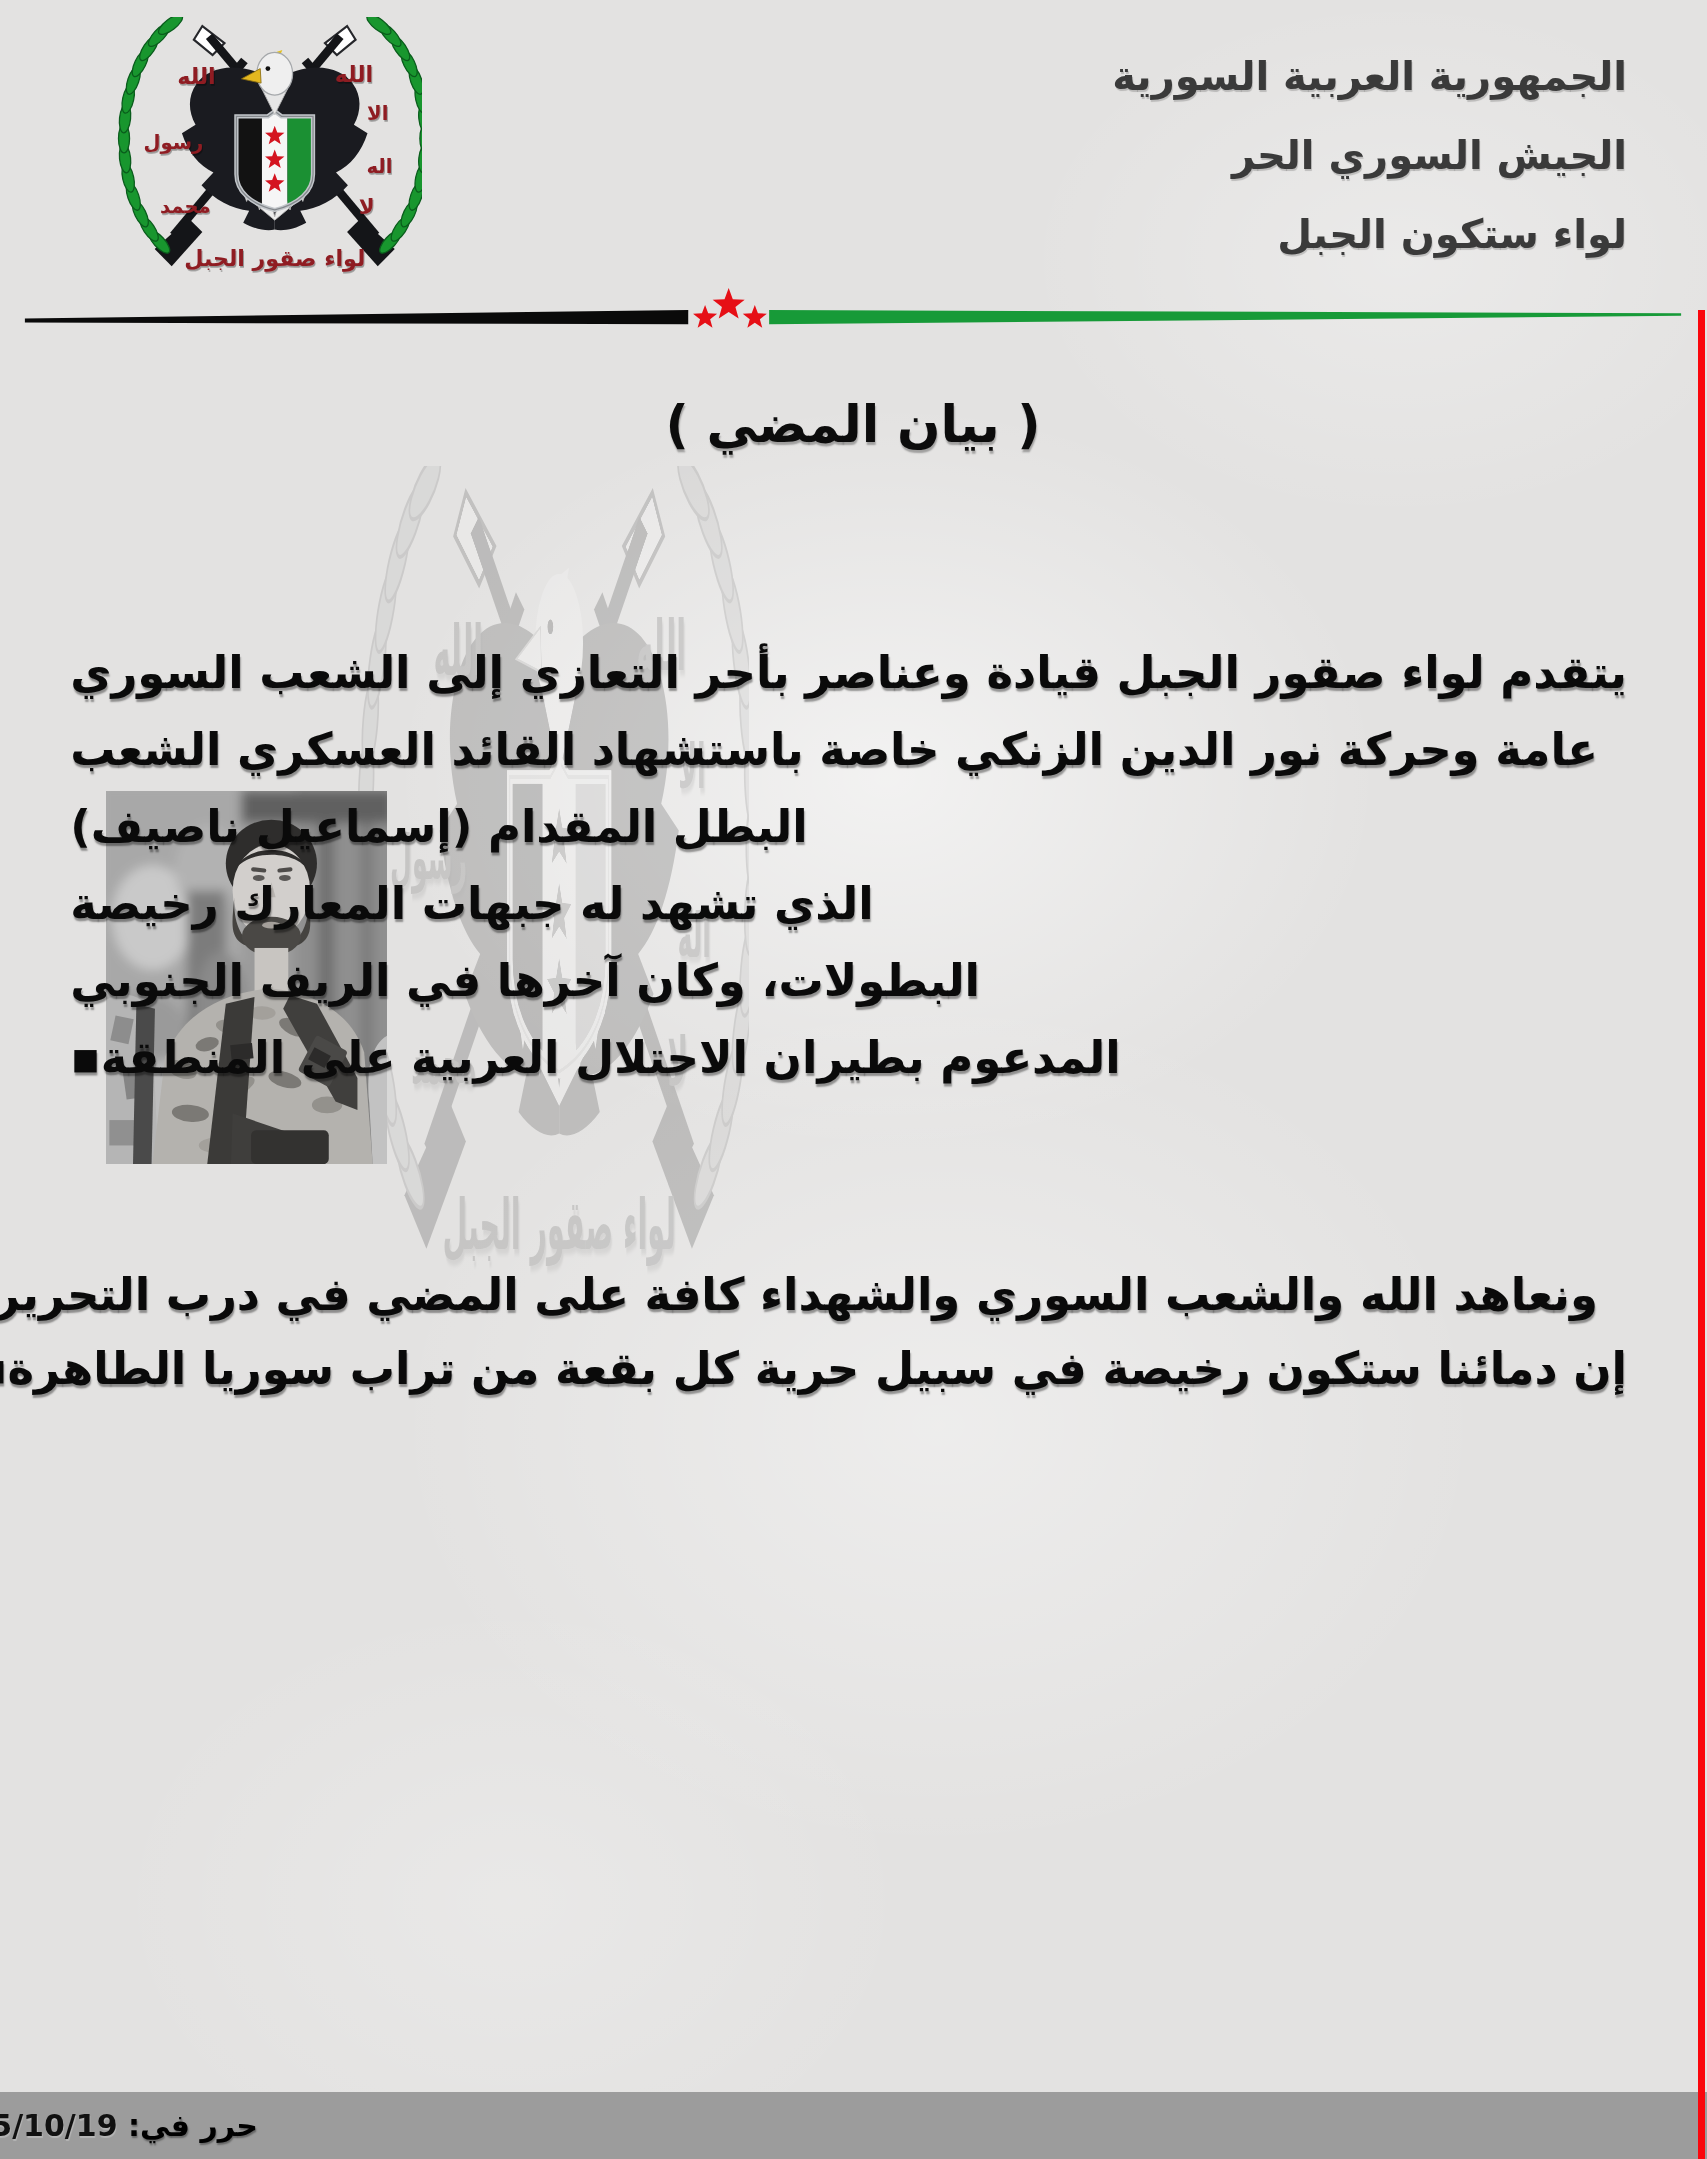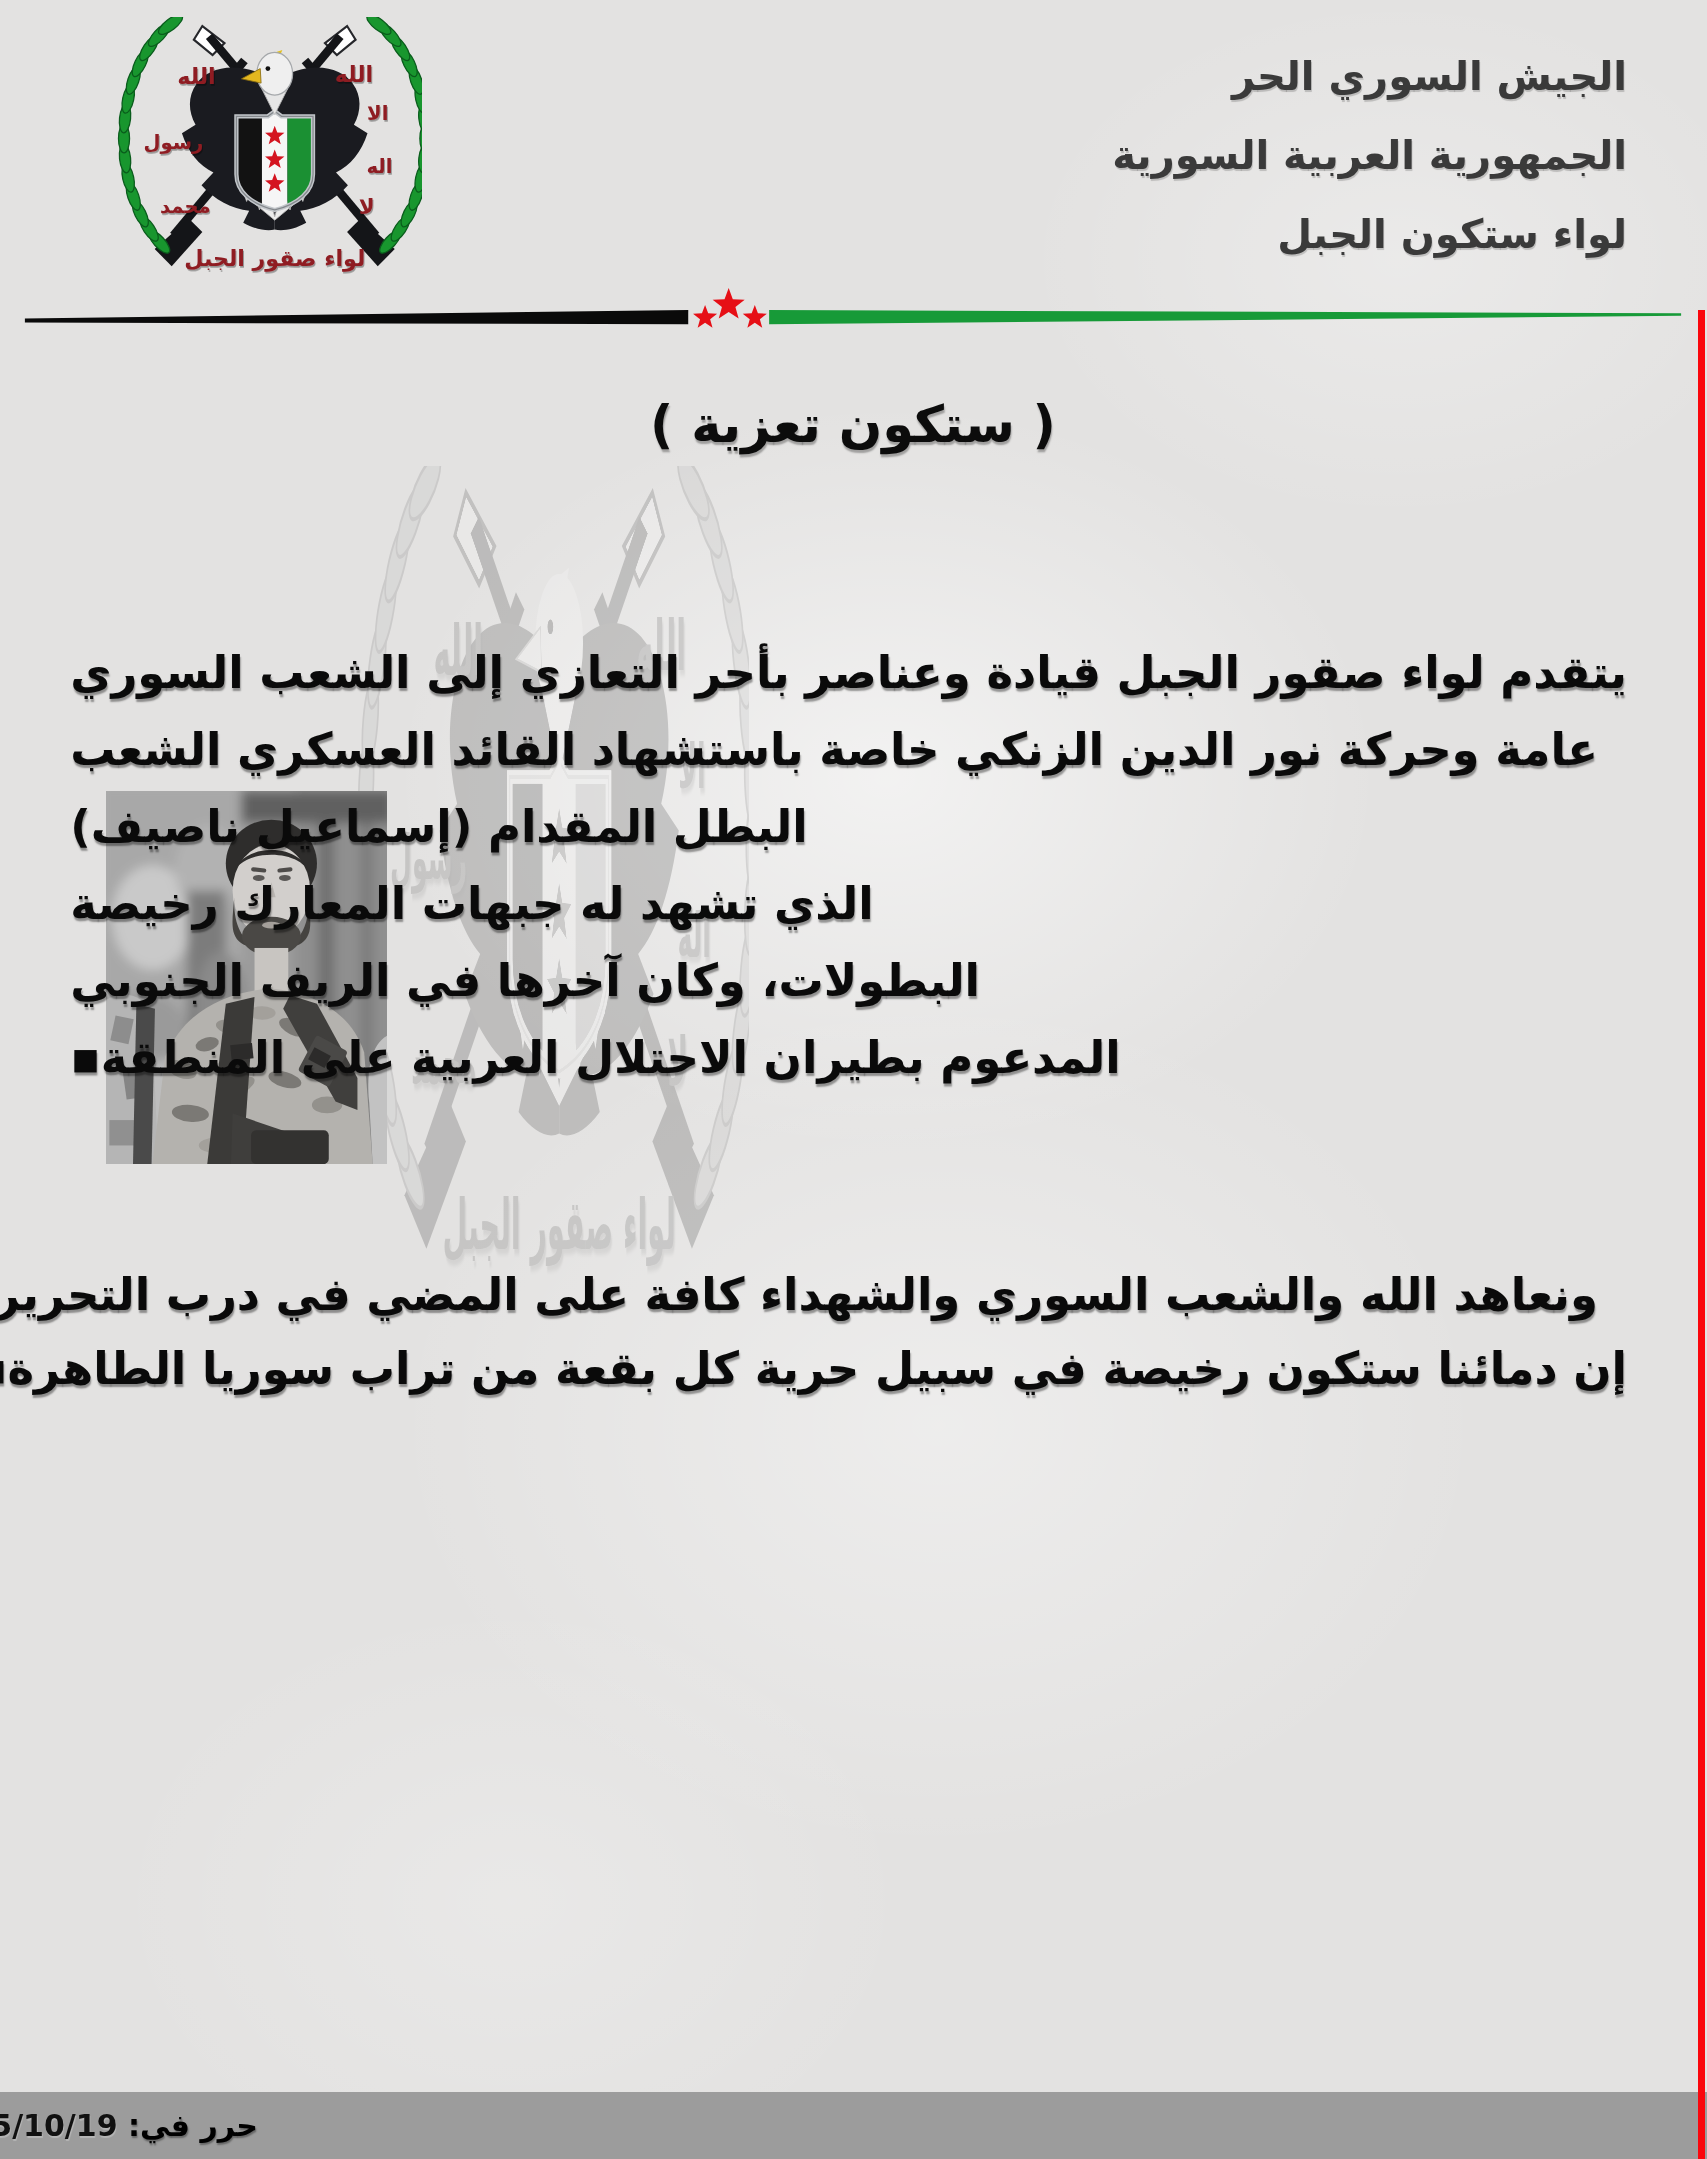--- a/index.html
+++ b/index.html
@@ -177,40 +177,40 @@
         <text x="290" y="76" font-size="26">الله</text>
         <text x="318" y="120" font-size="23">الا</text>
         <text x="320" y="183" font-size="23">اله</text>
         <text x="305" y="231" font-size="25">لا</text>
         <text x="197" y="292" font-size="26">لواء صقور الجبل</text>
       </g>
     </g>
   </svg>
 
   <div class="abs org-lines">
+    <div>الجمهورية العربية السورية</div>
     <div>الجيش السوري الحر</div>
-    <div>الجمهورية العربية السورية</div>
     <div>لواء ستكون الجبل</div>
   </div>
 
   <svg class="abs divider-svg" viewBox="0 0 2025 70" aria-hidden="true">
     <polygon points="30,42 817,32 817,49 30,47" fill="#0a0a0a"></polygon>
     <polygon points="913,32 1995,36 1995,39 913,49" fill="#179a38"></polygon>
     <path id="dstar1" fill="#e60f16" d="M837.0,26.0L840.7,35.9L851.3,36.4L843.0,42.9L845.8,53.1L837.0,47.3L828.2,53.1L831.0,42.9L822.7,36.4L833.3,35.9Z"></path>
     <path id="dstar2" fill="#e60f16" d="M865.0,6.0L869.9,19.2L884.0,19.8L873.0,28.6L876.8,42.2L865.0,34.4L853.2,42.2L857.0,28.6L846.0,19.8L860.1,19.2Z"></path>
     <path id="dstar3" fill="#e60f16" d="M896.0,26.0L899.7,35.9L910.3,36.4L902.0,42.9L904.8,53.1L896.0,47.3L887.2,53.1L890.0,42.9L881.7,36.4L892.3,35.9Z"></path>
   </svg>
 
   <div class="abs red-border"></div>
 
   <svg class="abs watermark-svg" viewBox="0 0 370 310" preserveAspectRatio="none" aria-hidden="true">
     <use href="#emblem"></use>
   </svg>
 
-  <div class="abs stmt-title">( ستكون تعزية )</div>
+  <div class="abs stmt-title">( بيان المضي )</div>
 
   <div id="para1" class="abs para">
     <div class="bline">يتقدم لواء صقور الجبل قيادة وعناصر بأحر التعازي إلى الشعب السوري</div>
     <div class="bline">عامة وحركة نور الدين الزنكي خاصة باستشهاد القائد العسكري الشعب</div>
     <div class="bline">البطل المقدام (إسماعيل ناصيف)</div>
     <div class="bline">الذي تشهد له جبهات المعارك رخيصة</div>
     <div class="bline">البطولات، وكان آخرها في الريف الجنوبي</div>
     <div class="bline">المدعوم بطيران الاحتلال العربية على المنطقة▪</div>
   </div>
 

